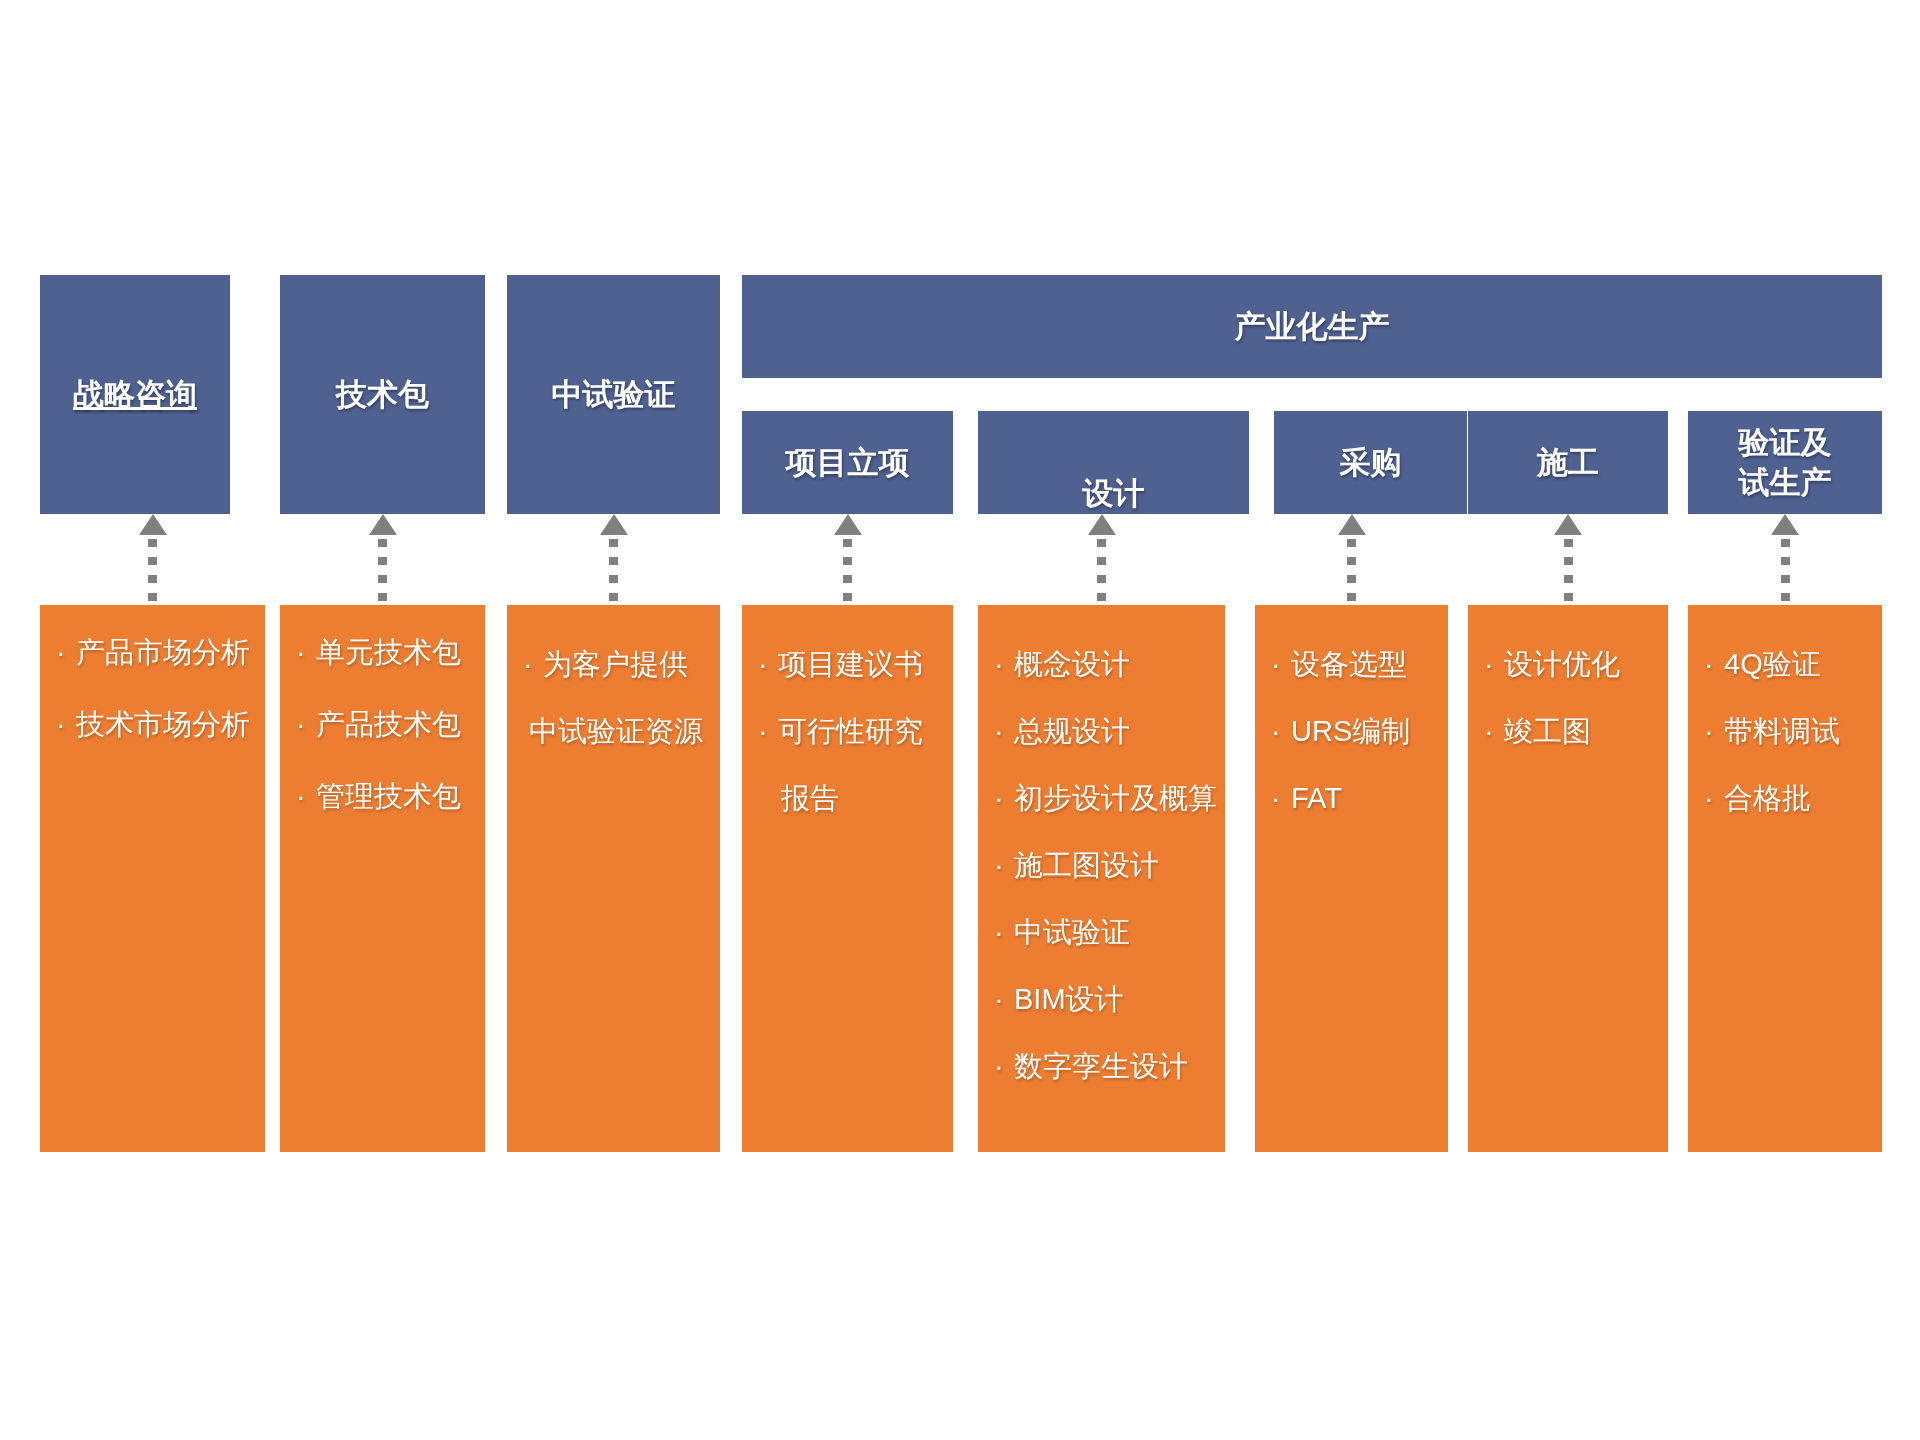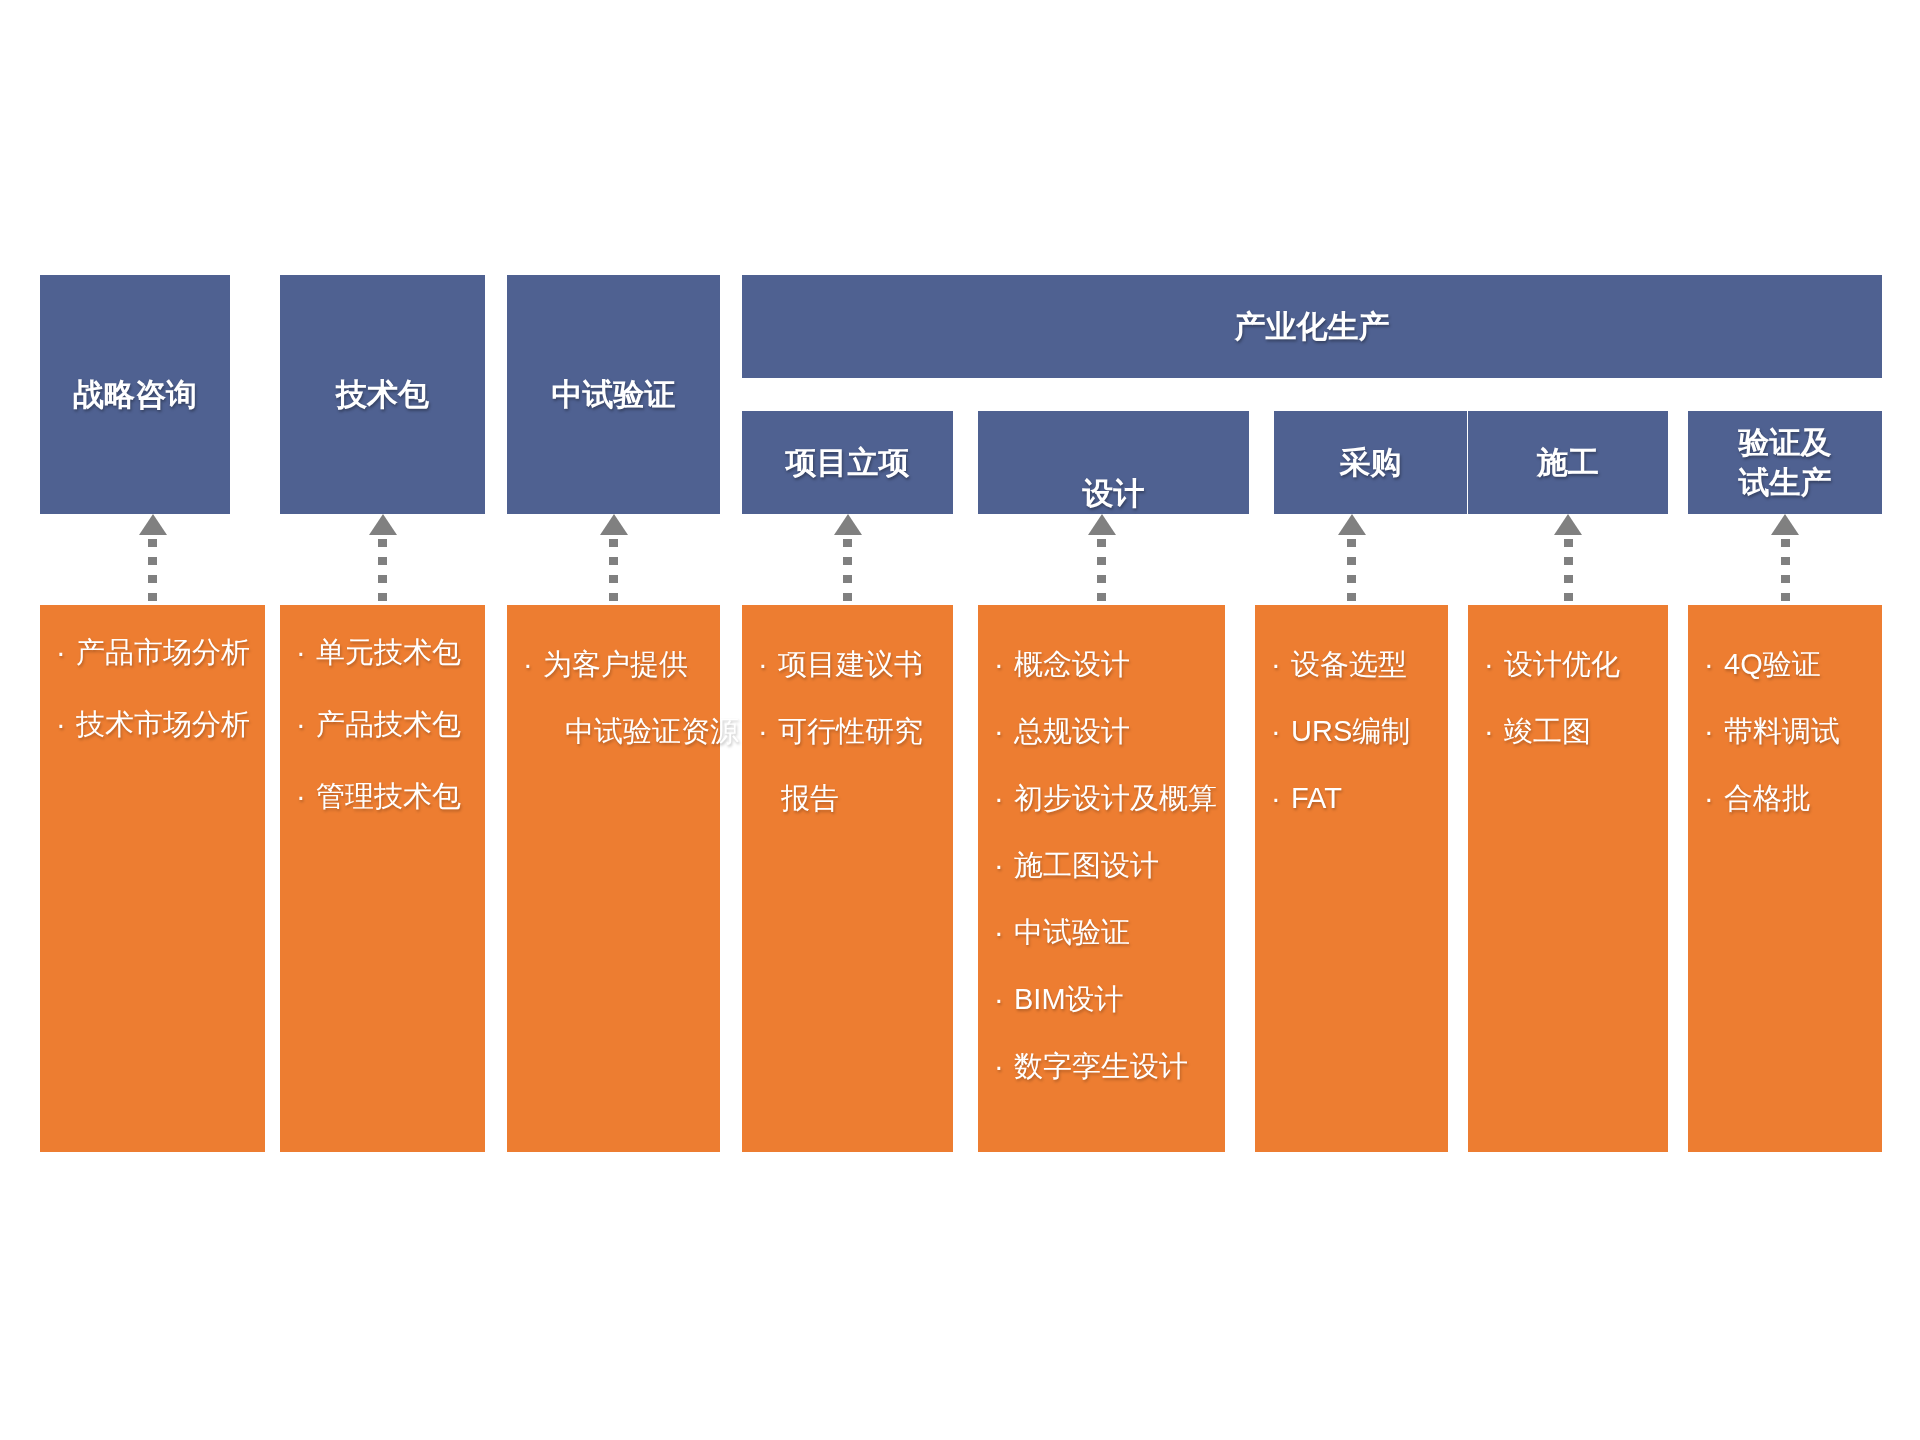--- a/index.html
+++ b/index.html
@@ -88,33 +88,33 @@
     align-items: flex-start;
     line-height: 46px;
     margin-bottom: 21px;
     padding-left: 16px;
     white-space: nowrap;
   }
   .item .bullet {
     flex: 0 0 auto;
     width: 20px;
   }
-  .item.cont-small { padding-left: 22px; margin-left: 36px; }
+  .item.cont-small { padding-left: 22px; }
   .item.cont-hang  { padding-left: 39px; }
   .orange-box.sp-lg { padding-top: 24px; }
   .orange-box.sp-lg .item { margin-bottom: 26px; }
 </style>
 </head>
 <body>
 
 <div class="stage" id="stage">
   <div class="blue-box header-bar">
     <span class="header-line">产业化生产</span>
   </div>
-<div class="blue-box tall" style="left: 40px; width: 190px;">
+<div class="blue-box tall" style="left: 40px; width: 190px; text-decoration: underline;">
       <span class="header-line">战略咨询</span>
     </div>
     <div class="arrow" style="left: 137.5px;">
       <div class="arrow-head"></div>
       <div class="arrow-shaft"></div>
     </div>
     <div class="orange-box sp-lg" style="left: 40px; width: 225px;">
       <div class="item">
         <span class="bullet">·</span>
         <span>产品市场分析</span>

